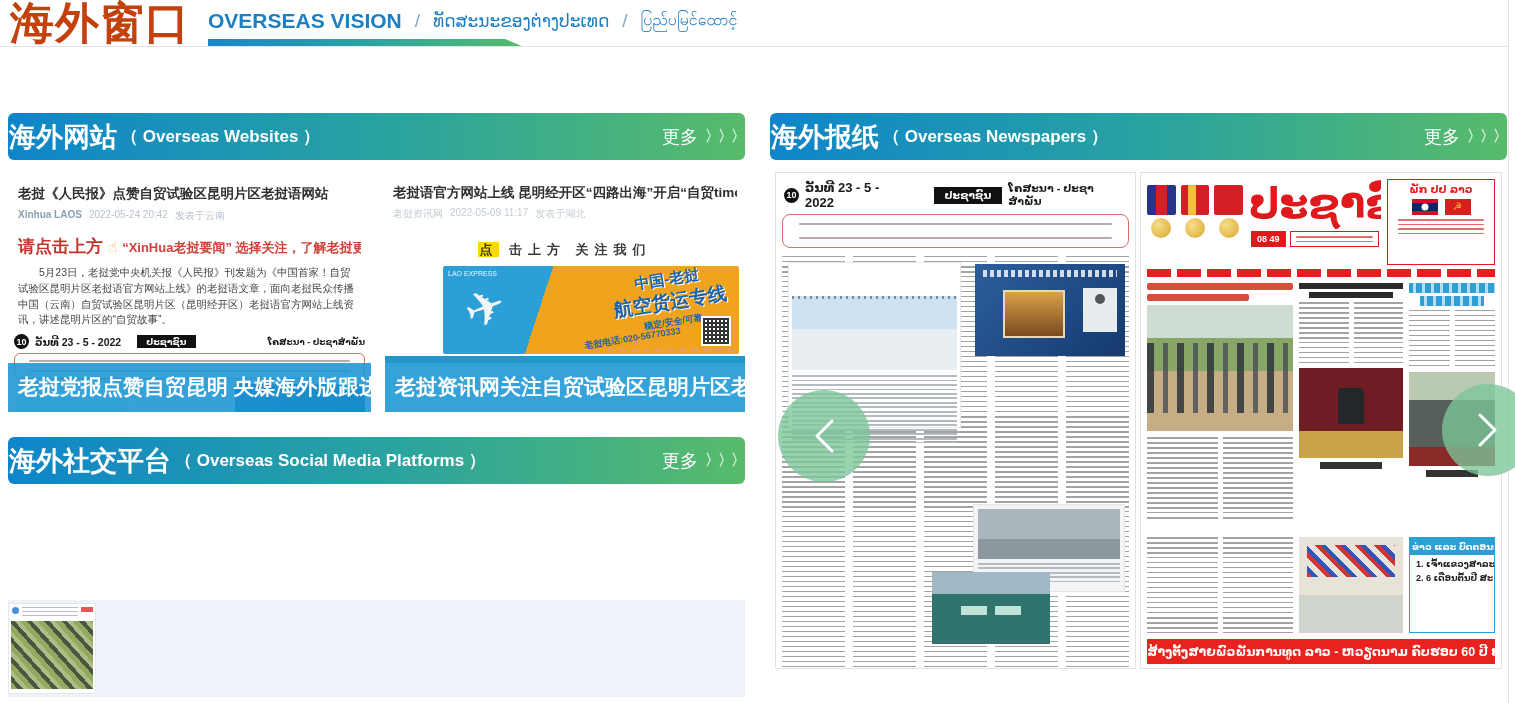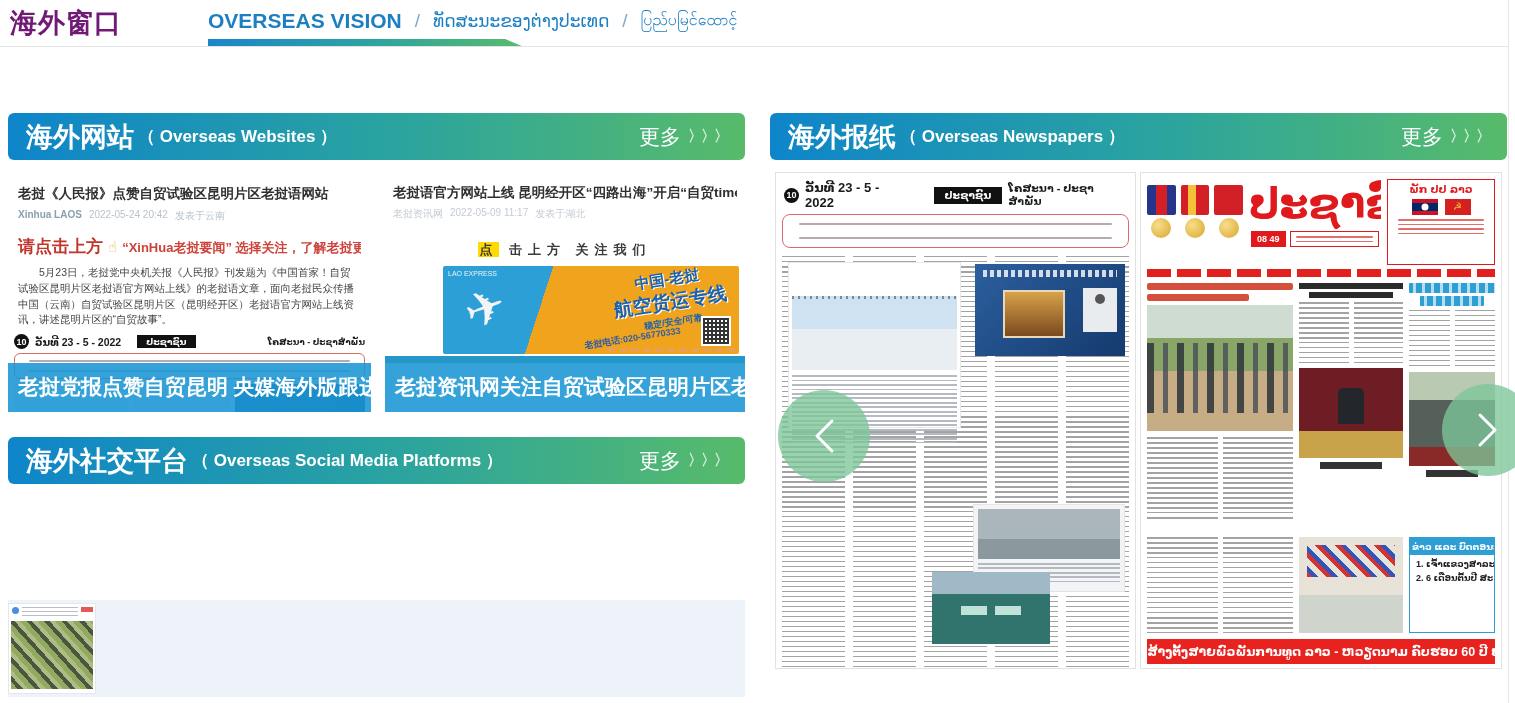--- a/index.html
+++ b/index.html
@@ -1,42 +1,42 @@
 <!DOCTYPE html>
 <html><head>
 <meta charset="utf-8">
 <style>
   html,body{margin:0;padding:0;background:#fff;}
   .page{position:relative;width:1515px;height:703px;background:#fff;overflow:hidden;
         font-family:"Liberation Sans","DejaVu Sans",sans-serif;color:#333;}
   .page-edge{position:absolute;top:0;left:1508px;width:1px;height:100%;background:#e6e6e6;}
 
   
-  .logo{position:absolute;left:10px;top:0;font-size:27px;font-weight:900;color:#701a75;line-height:46px;letter-spacing:1px;white-space:nowrap;}
+  .logo{position:absolute;left:10px;top:0;font-size:44px;font-weight:900;color:#c2410c;line-height:46px;letter-spacing:1px;white-space:nowrap;}
   .nav{position:absolute;left:208px;top:0;height:42px;display:flex;align-items:center;gap:13px;white-space:nowrap;}
   .nav-en{font-size:21px;font-weight:bold;color:#1c7fc2;}
   .nav-sep{font-size:19px;color:#7fa8c9;}
   .nav-lo{font-size:17px;color:#1c7fc2;}
   .nav-my{font-size:16px;color:#1c7fc2;}
   .nav-underline{position:absolute;left:208px;top:39px;width:316px;height:8px;
     background:linear-gradient(90deg,#1b86c9,#2fa59f 55%,#58bb6a);
     clip-path:polygon(0 0,94% 0,100% 100%,0 100%);}
   .header-line{position:absolute;left:0;top:46px;width:1508px;height:1px;background:#e3e3e3;}
 
   
   .sec-bar{position:absolute;height:47px;border-radius:6px;box-sizing:border-box;
     background:linear-gradient(90deg,#0e85ca,#2aa3a0 52%,#58bb6a);
-    display:flex;align-items:center;padding:0 18px;color:#fff;}
+    display:flex;align-items:center;padding:0 1px;color:#fff;}
   #bar-websites{left:8px;top:113px;width:737px;}
   #bar-newspapers{left:770px;top:113px;width:737px;}
   #bar-social{left:8px;top:437px;width:737px;}
   .sec-zh{font-size:27px;font-weight:bold;white-space:nowrap;}
   .sec-en{font-size:17px;font-weight:bold;margin-left:4px;white-space:nowrap;}
   .more{margin-left:auto;display:flex;align-items:center;gap:7px;cursor:pointer;}
-  .more-label{font-size:21px;}
+  .more-label{font-size:18px;}
   .more-arrows{font-size:15px;font-weight:bold;letter-spacing:-2px;opacity:.75;}
 
   
   .card{position:absolute;top:170px;height:242px;background:#fff;overflow:hidden;cursor:pointer;}
   #card1{left:8px;width:363px;}
   #card2{left:385px;width:360px;}
   .card-caption{position:absolute;left:0;bottom:0;width:100%;height:49px;box-sizing:border-box;
     background:rgba(25,150,212,.88);color:#fff;font-size:21px;font-weight:600;line-height:49px;
     padding:0 10px;white-space:nowrap;overflow:hidden;font-family:Liberation Serif, serif;}
 

